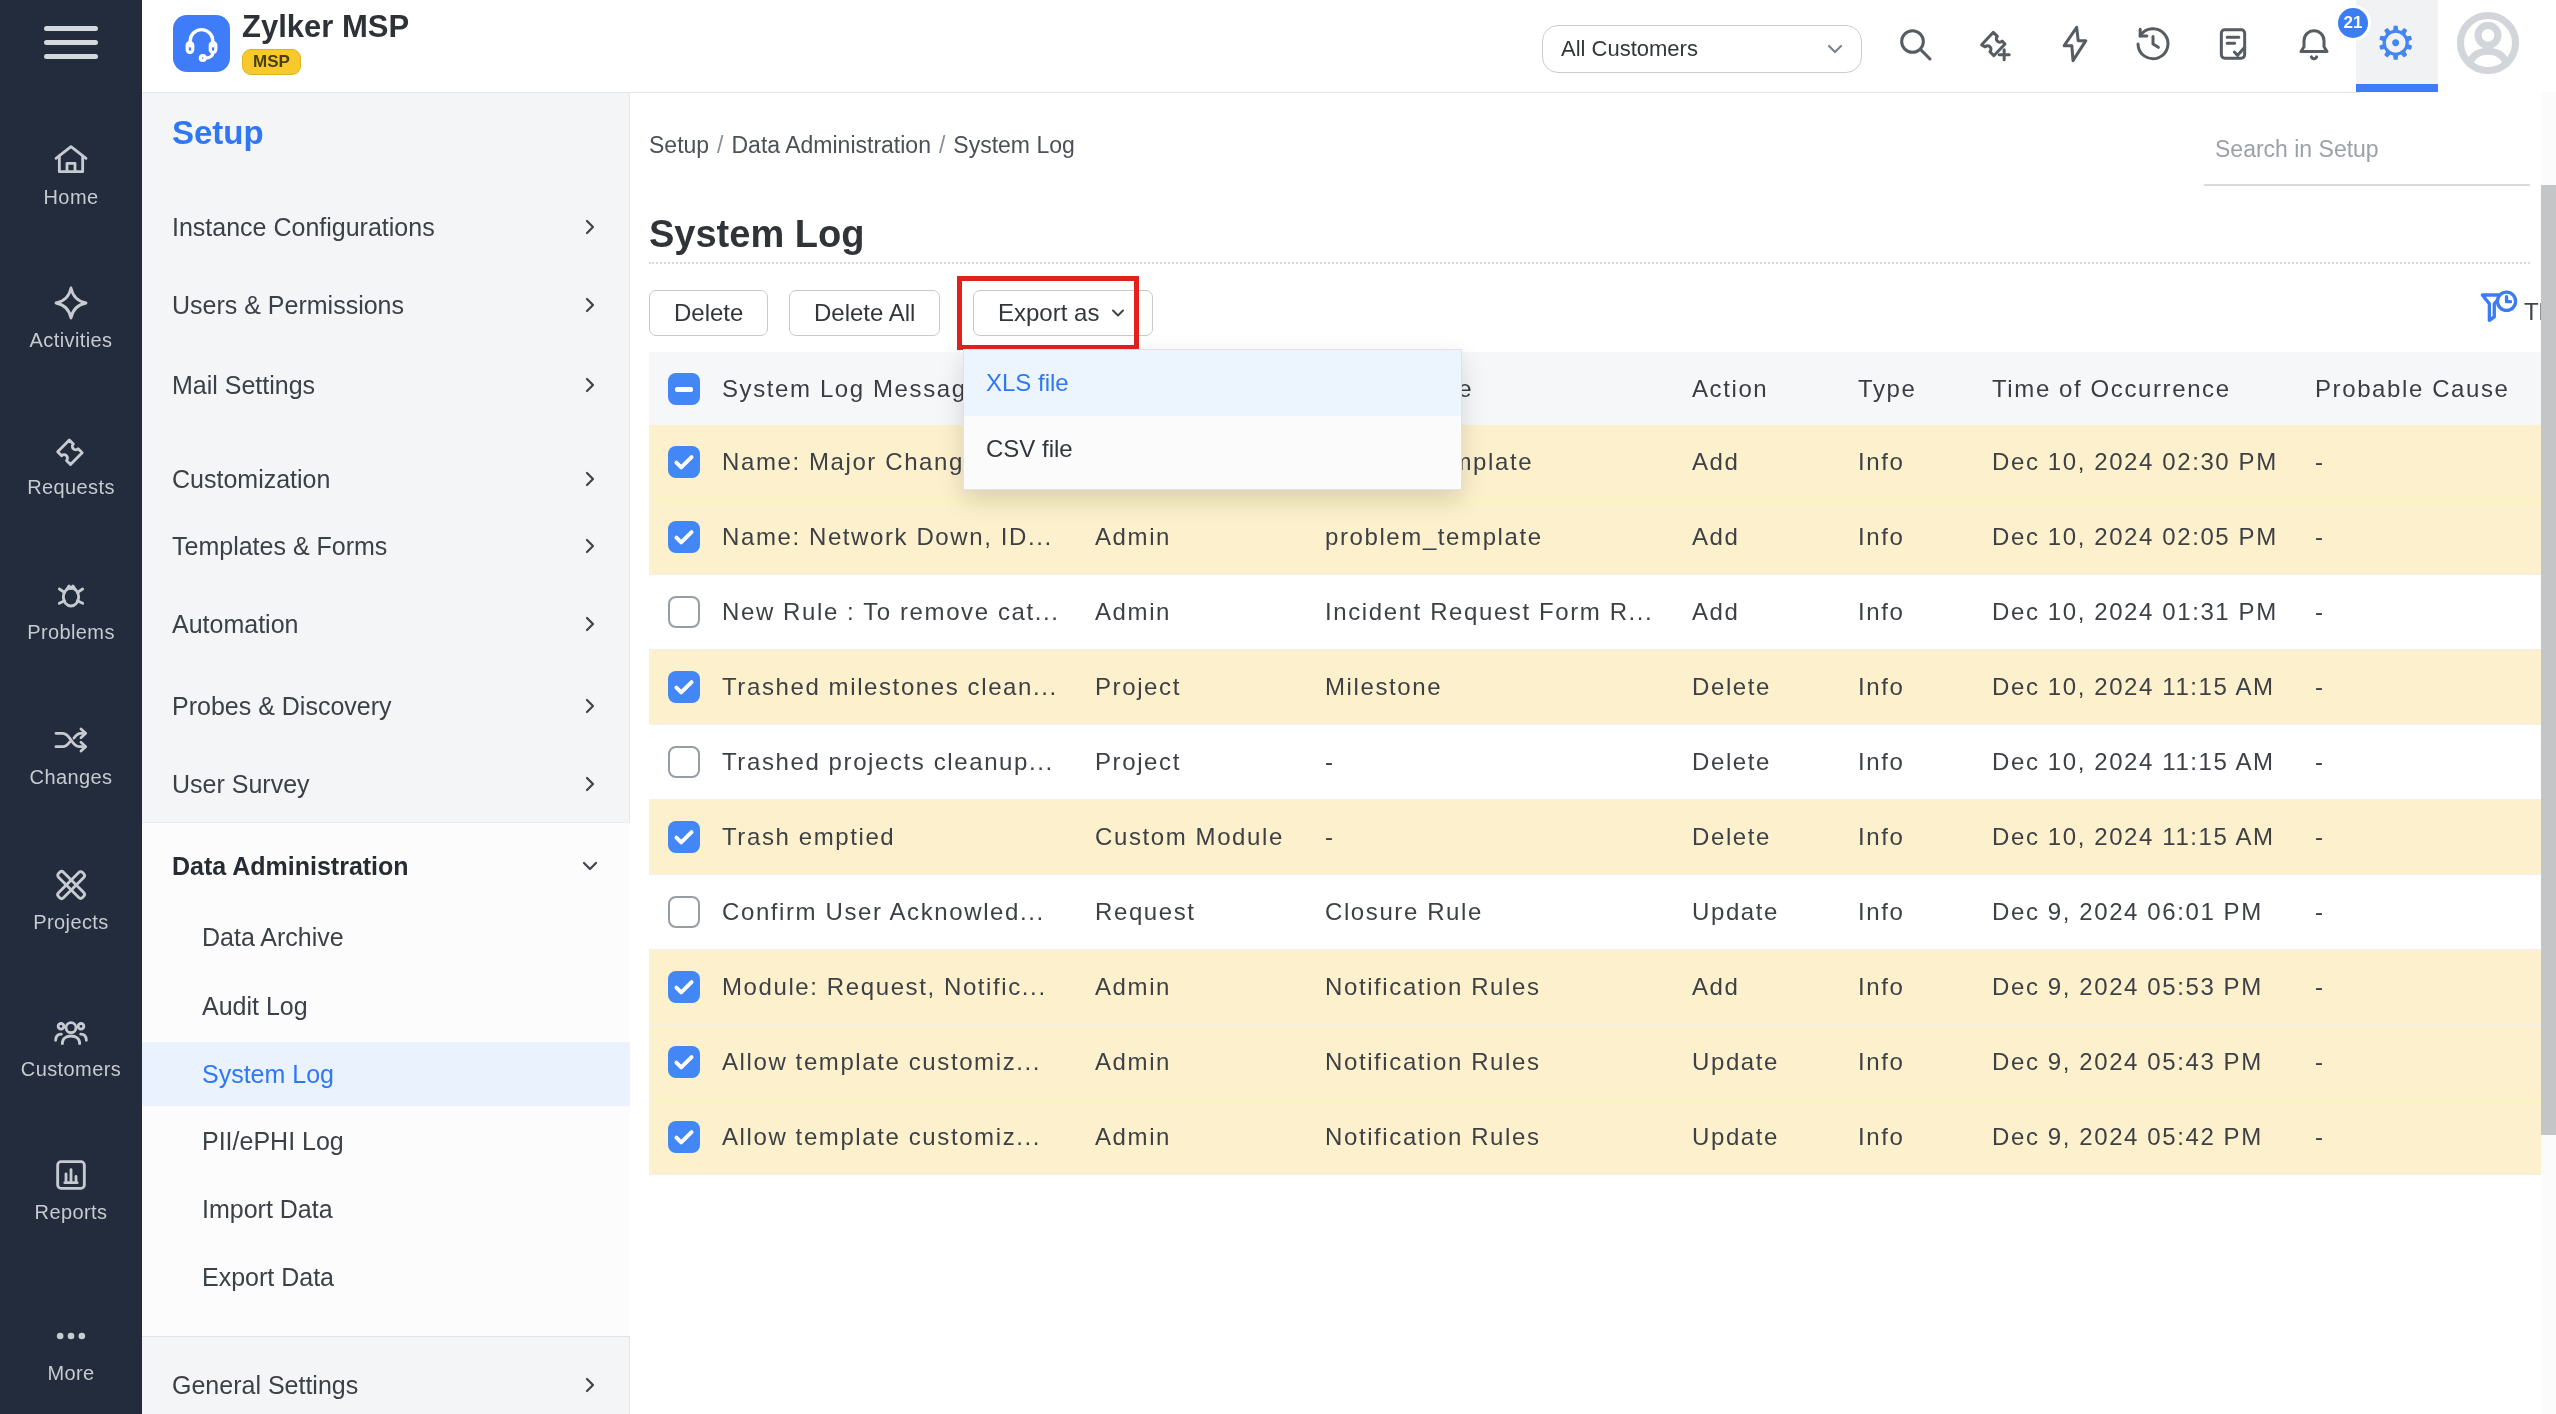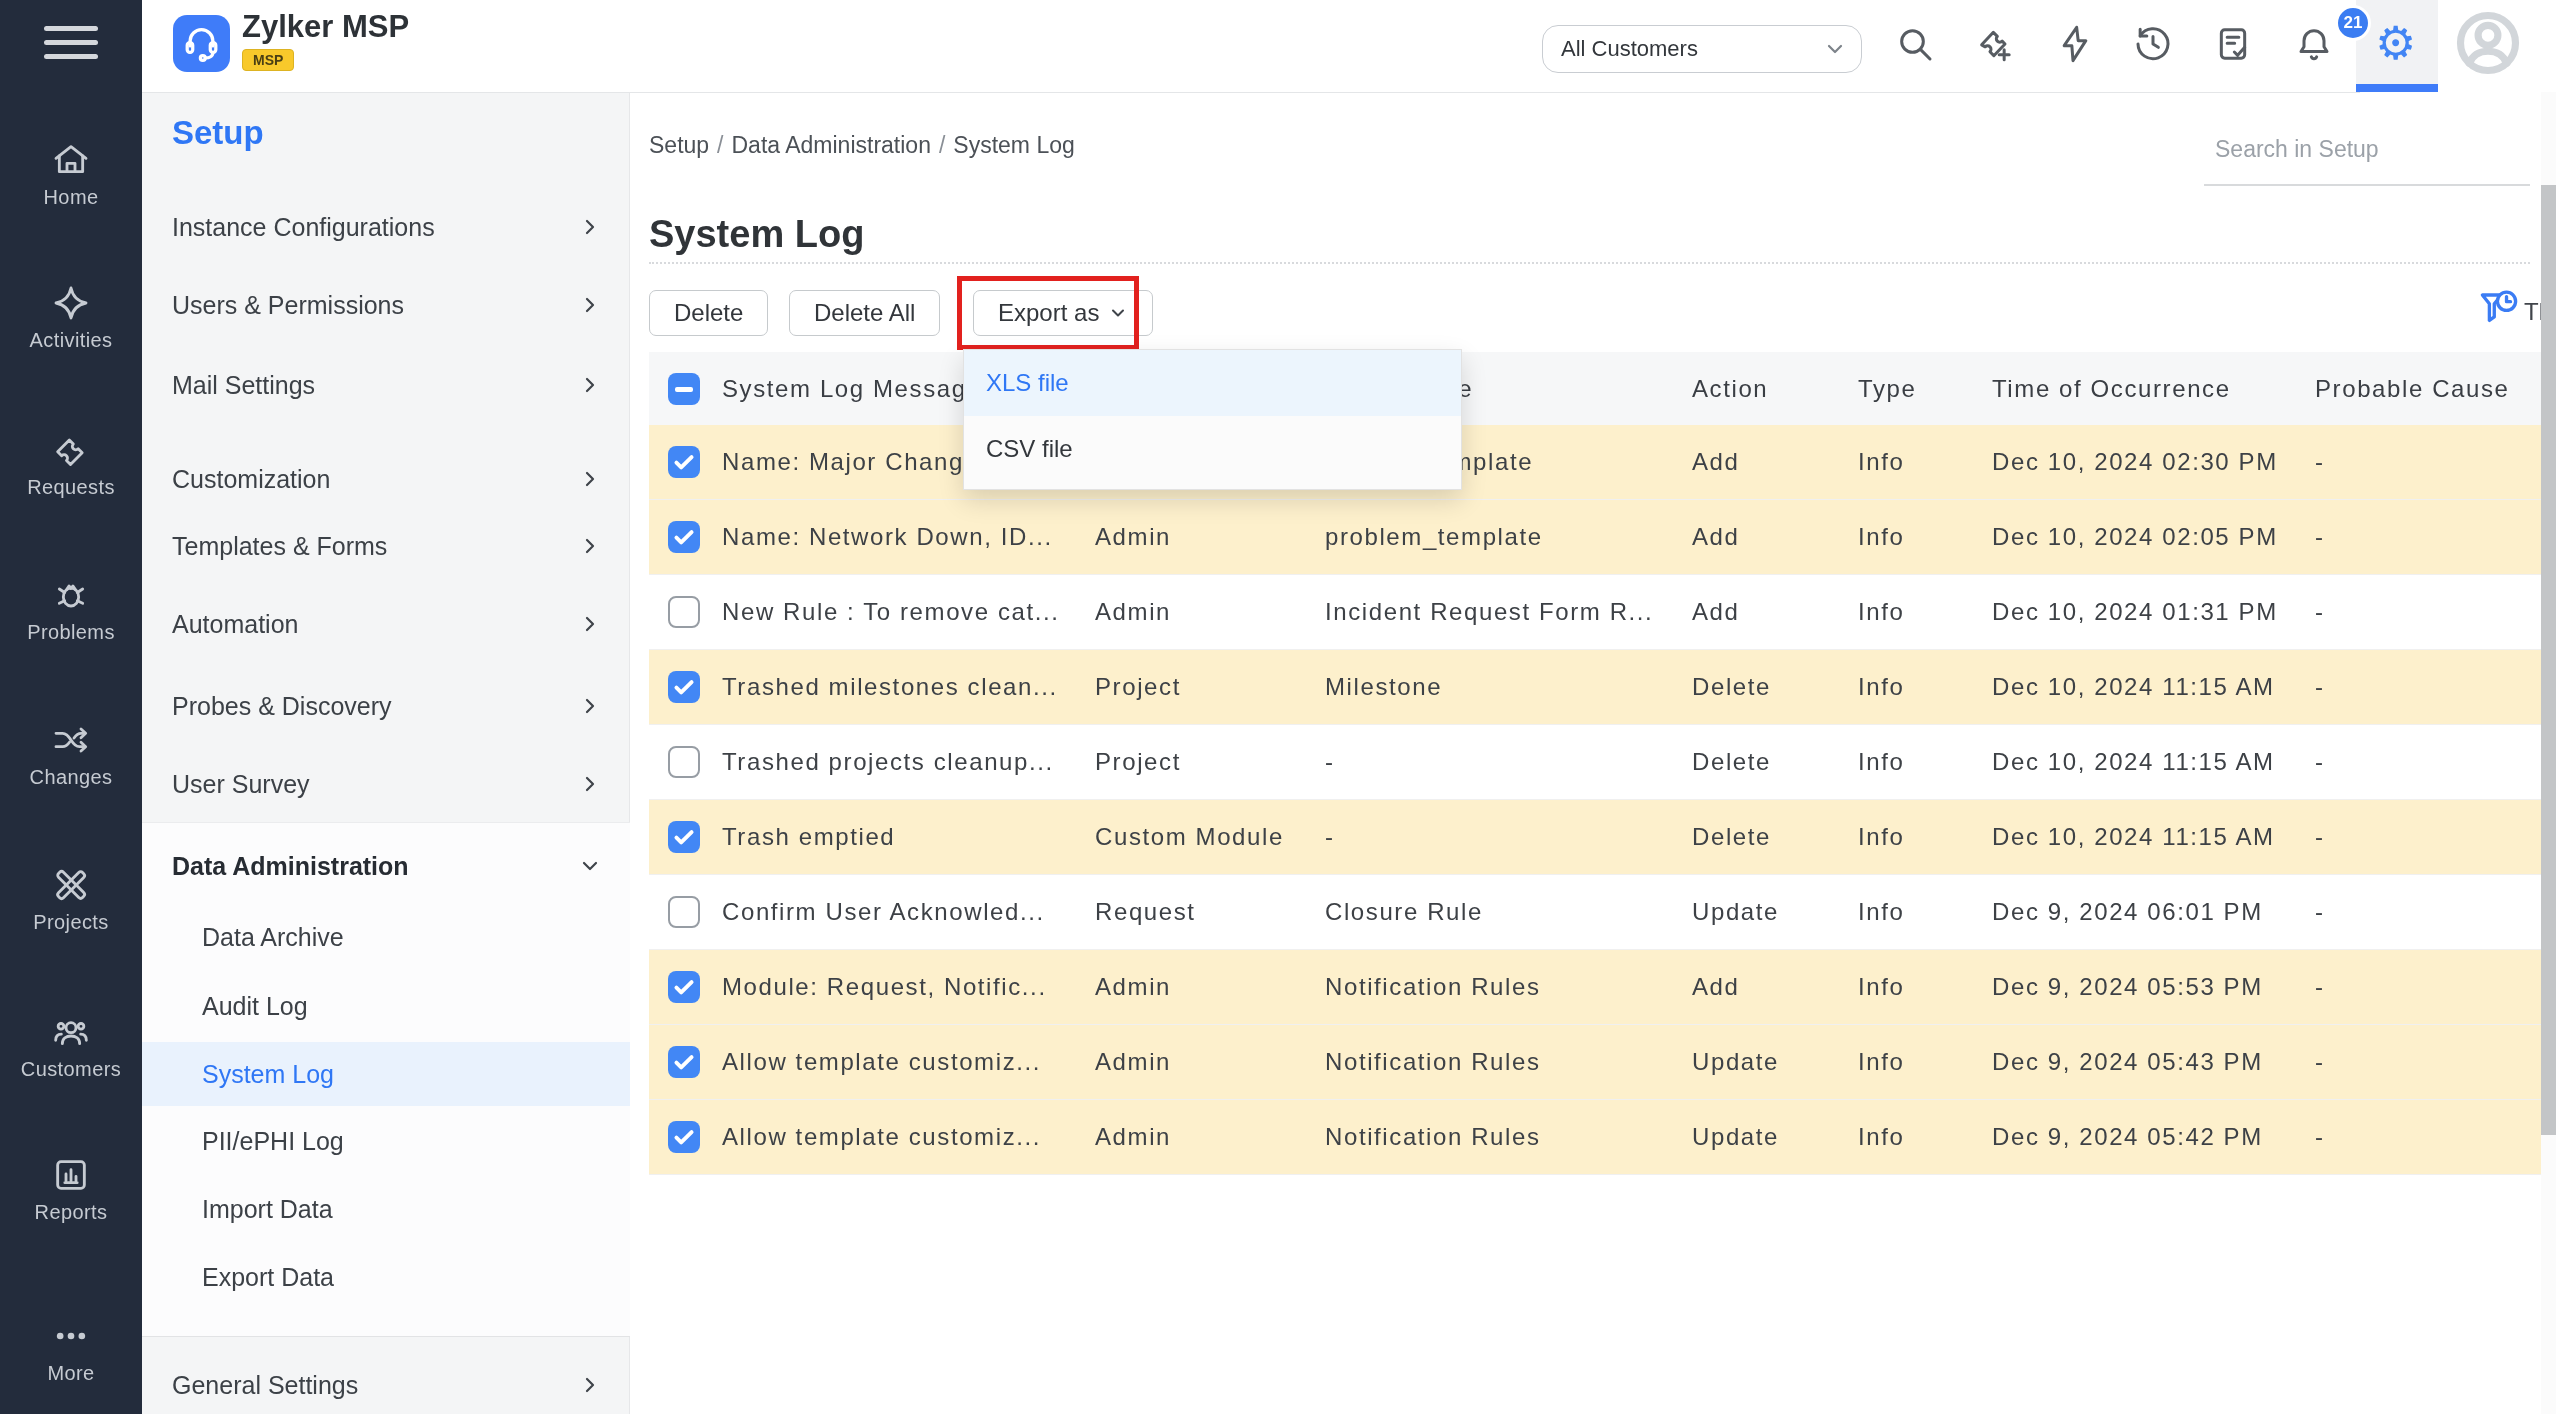--- a/index.html
+++ b/index.html
@@ -13,21 +13,21 @@
   .rail-item .ric{display:block;margin:0 auto;width:40px;height:40px;}
   .rail-item .rlb{display:block;font-size:20px;margin-top:6px;letter-spacing:.4px;}
   .rail svg{stroke:#c6cbd2;fill:none;stroke-width:1.7;stroke-linecap:round;stroke-linejoin:round;}
   
   .hdr{position:absolute;left:142px;top:0;width:2218px;height:92px;background:#fff;
        border-bottom:1px solid #e4e6e8;z-index:30;}
   .logo{position:absolute;left:31px;top:15px;width:57px;height:57px;border-radius:14px;background:#3f7cf9;}
   .logo svg{position:absolute;left:9px;top:9px;width:39px;height:39px;stroke:#fff;fill:none;stroke-width:2;stroke-linecap:round;}
   .appname{position:absolute;left:100px;top:9px;font-size:31px;font-weight:bold;color:#2d3237;}
   .mspbadge{position:absolute;left:100px;top:49px;background:#f8c92b;border:1px solid #ddb322;color:#4a3f14;
-            font-size:14px;font-weight:bold;padding:2px 10px;border-radius:4px;}
+            font-size:17px;font-weight:bold;padding:2px 10px;border-radius:9px;}
   .custsel{position:absolute;left:1400px;top:25px;width:320px;height:48px;border:1px solid #c9cdd2;border-radius:16px;
            background:#fff;display:flex;align-items:center;cursor:pointer;box-sizing:border-box;}
   .custsel .cst{font-size:22px;color:#33373c;margin-left:18px;flex:1;}
   .custsel svg{width:24px;height:24px;margin-right:14px;stroke:#7d838a;fill:none;stroke-width:2.2;stroke-linecap:round;stroke-linejoin:round;}
   .hico{position:absolute;top:24px;width:44px;height:44px;cursor:pointer;}
   .hico svg{width:40px;height:40px;stroke:#575c62;fill:none;stroke-width:1.8;stroke-linecap:round;stroke-linejoin:round;}
   .geartab{position:absolute;left:2214px;top:0;width:82px;height:84px;background:#f1f2f4;}
   .gearbar{position:absolute;left:2214px;top:84px;width:82px;height:8px;background:#3f7cf9;}
   .gearglyph{position:absolute;left:2233px;top:20px;font-size:46px;line-height:46px;color:#4285f4;
              font-family:"DejaVu Sans",sans-serif;cursor:pointer;}

